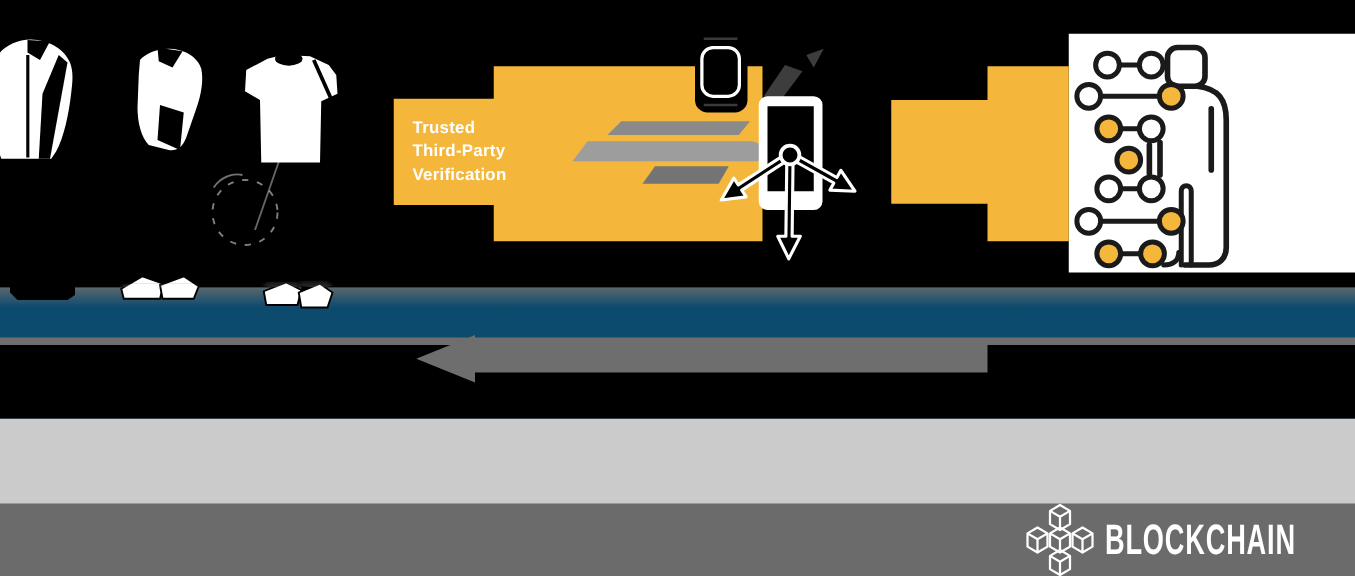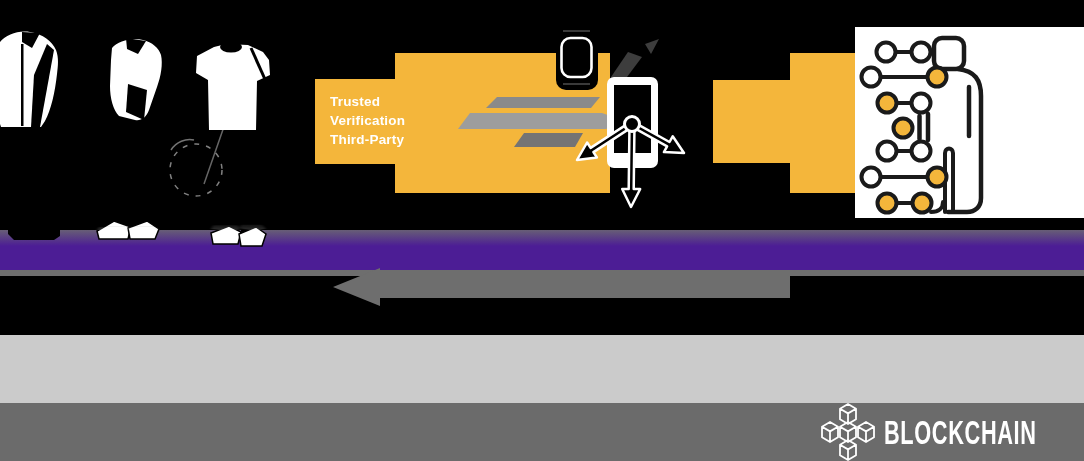--- a/index.html
+++ b/index.html
@@ -1,18 +1,18 @@
 <!DOCTYPE html>
 <html style="--accent-yellow: #F4B63B; --panel-black: #000000; --return-arrow-gray: #6E6E6E; --band-light-gray: #CBCBCB; --band-footer-gray: #6B6B6B; --speed-line-gray: #8A8A8A; --icon-outline: #1A1A1A; --white: #FFFFFF;"><head>
 <meta charset="utf-8">
 <style>
   html,body{margin:0;padding:0;background:#fff;}
   .stage{
     position:relative;width:1084px;height:461px;overflow:hidden;
-    background:#4c1d95;font-family:"Liberation Sans",sans-serif;
+    background:#0c4a6e;font-family:"Liberation Sans",sans-serif;
   }
   .abs{position:absolute;}
   .panel-black{left:0;top:0;width:1084px;height:230px;background:var(--panel-black,#000);}
   .identity-card{left:855px;top:27px;width:229px;height:191px;background:var(--white,#fff);}
   .y-big{left:395px;top:53px;width:215px;height:140px;background:var(--accent-yellow,#F4B63B);}
   .y-small{left:315px;top:79px;width:116px;height:85px;background:var(--accent-yellow,#F4B63B);}
   .y2-bar{left:713px;top:80px;width:80px;height:83px;background:var(--accent-yellow,#F4B63B);}
   .y2-block{left:790px;top:53px;width:65px;height:140px;background:var(--accent-yellow,#F4B63B);}
   .tbox-label{
     left:330px;top:92px;width:110px;color:#fff;font-weight:bold;
@@ -44,22 +44,22 @@
   <div class="abs y2-bar"></div>
   <div class="abs y2-block"></div>
   <div class="abs shadow-under"></div>
   <div class="abs strip-gray"></div>
   <div class="abs band-black"></div>
   <div class="abs band-light"></div>
   <div class="abs band-footer"></div>
 
   <div class="abs tbox-label">
     <span style="display:block">Trusted</span>
+    <span style="display:block">Third-Party</span>
     <span style="display:block">Verification</span>
-    <span style="display:block">Third-Party</span>
   </div>
 
   <div class="abs wordmark">BLOCKCHAIN</div>
 
   <svg class="overlay" width="1084" height="461" viewBox="0 0 1084 461">
     <defs>
       <filter id="blur1" x="-20%" y="-20%" width="140%" height="140%">
         <feGaussianBlur stdDeviation="1.6"></feGaussianBlur>
       </filter>
       <linearGradient id="reflFade" gradientUnits="userSpaceOnUse" x1="0" y1="232" x2="0" y2="270">

